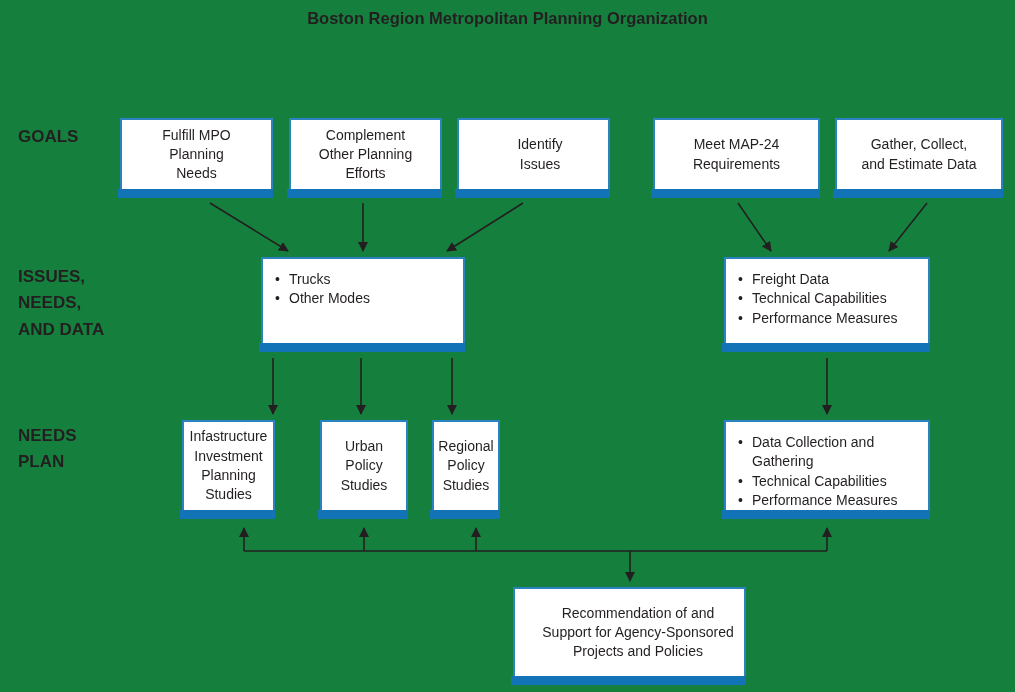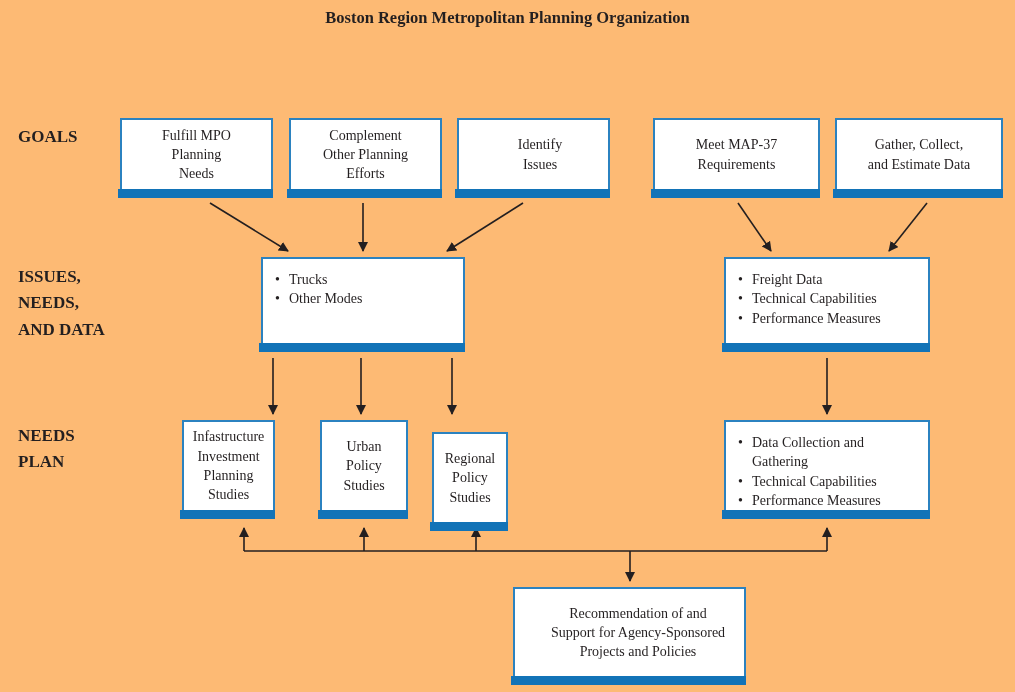--- a/index.html
+++ b/index.html
@@ -1,21 +1,21 @@
 <!DOCTYPE html>
 <html><head>
 <meta charset="utf-8">
 <style>
   html,body{margin:0;padding:0;background:#ffffff;}
   .canvas{
     position:relative;
     width:1015px;
     height:692px;
-    background:#fdba74;
-    font-family:Liberation Serif, serif;
+    background:#15803d;
+    font-family:Liberation Sans, sans-serif;
     color:#231f20;
     overflow:hidden;
   }
   .title{
     position:absolute;
     top:7px; left:0; width:100%;
     text-align:center;
     font-size:16.5px;
     font-weight:bold;
     line-height:1.35;
@@ -125,21 +125,21 @@
   <div class="box center" style="left:289px;top:118px;width:153px;height:73px;">
     <span class="pre">Complement
 Other Planning
 Efforts</span>
   </div>
   <div class="box center" style="left:457px;top:118px;width:153px;height:73px;padding-left:13px;">
     <span class="pre">Identify
 Issues</span>
   </div>
   <div class="box center" style="left:653px;top:118px;width:167px;height:73px;">
-    <span class="pre">Meet MAP-37
+    <span class="pre">Meet MAP-24
 Requirements</span>
   </div>
   <div class="box center" style="left:835px;top:118px;width:168px;height:73px;">
     <span class="pre">Gather, Collect,
 and Estimate Data</span>
   </div>
 
   <div class="box bullets" style="left:261px;top:257px;width:204px;height:88px;">
     <div class="bli">
       <span class="dot"></span>
@@ -169,21 +169,21 @@
     <span class="pre">Infastructure
 Investment
 Planning
 Studies</span>
   </div>
   <div class="box center" style="left:320px;top:420px;width:88px;height:92px;">
     <span class="pre">Urban
 Policy
 Studies</span>
   </div>
-  <div class="box center" style="left:432px;top:420px;width:76px;height:92px;margin-top:12px;">
+  <div class="box center" style="left:432px;top:420px;width:68px;height:92px;">
     <span class="pre">Regional
 Policy
 Studies</span>
   </div>
   <div class="box bullets" style="left:724px;top:420px;width:206px;height:92px;">
     <div class="bli">
       <span class="dot"></span>
       <span class="btxt">Data Collection and Gathering</span>
     </div>
     <div class="bli">

